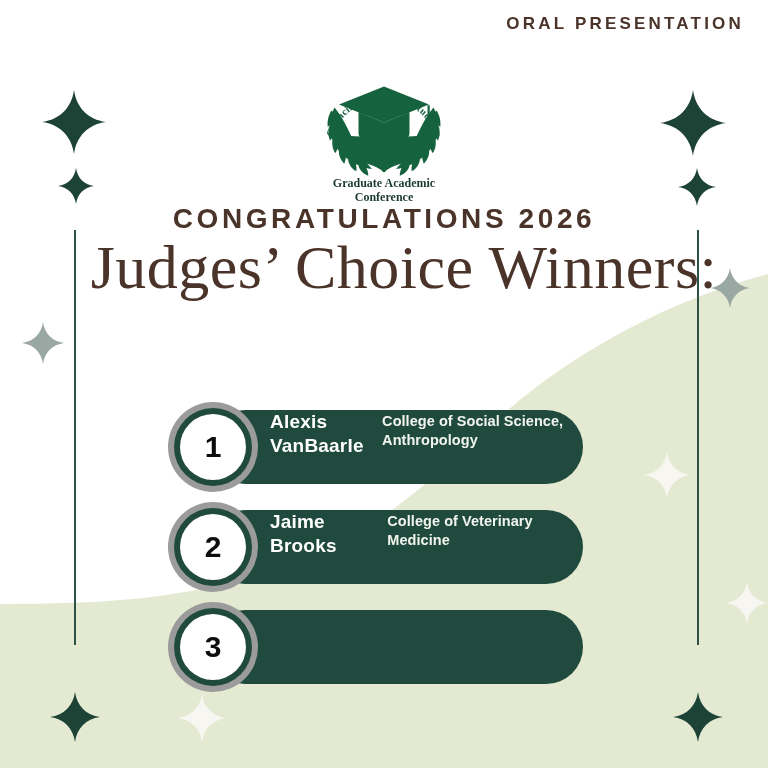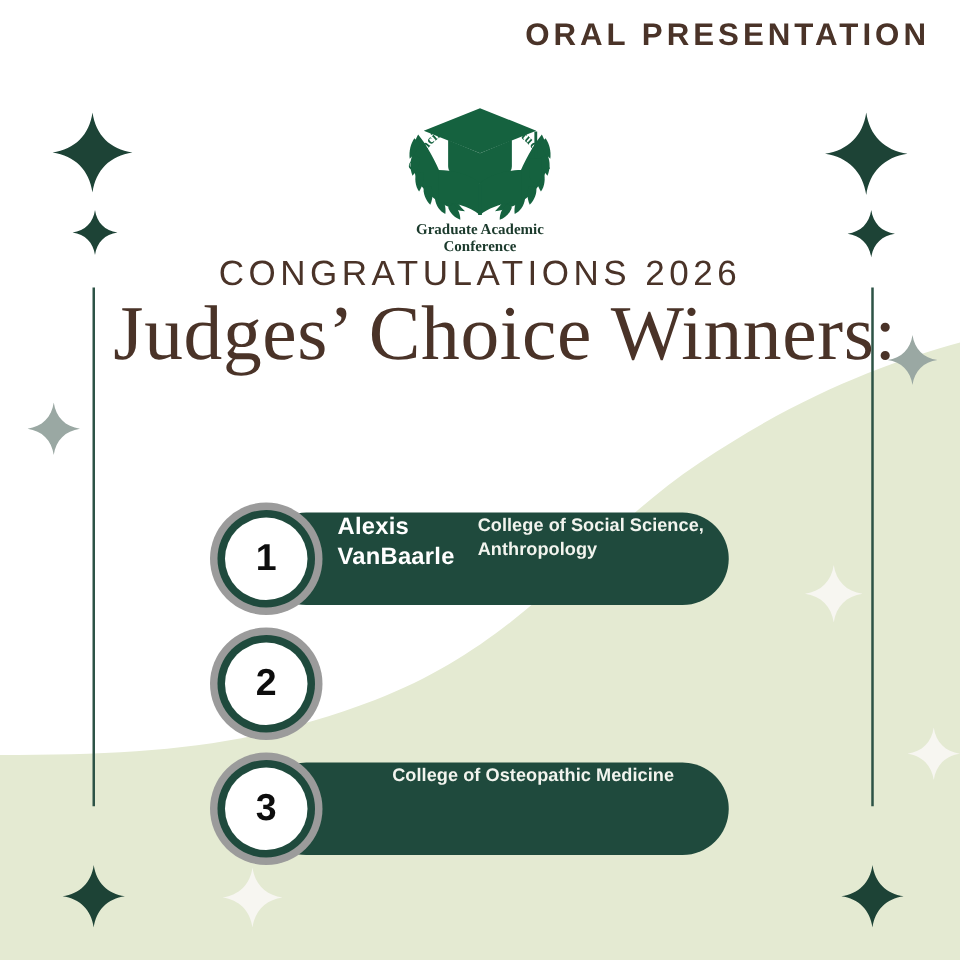--- a/index.html
+++ b/index.html
@@ -38,21 +38,21 @@
   
   .sparkle { position: absolute; z-index: 4; }
   .sparkle svg { display: block; width: 100%; height: 100%; }
 
   
   #header-kicker {
     position: absolute;
     top: 14px;
     right: 24px;
     z-index: 6;
-    font-size: 25px;
+    font-size: 17px;
     font-weight: bold;
     letter-spacing: 3.2px;
     color: #4a3328;
     font-family: "Liberation Sans", sans-serif;
     white-space: nowrap;
   }
 
   
   #logo {
     position: absolute;
@@ -67,21 +67,21 @@
 
   
   #congrats-line {
     position: absolute;
     top: 203px;
     left: 0;
     width: 768px;
     text-align: center;
     z-index: 6;
     font-size: 28px;
-    font-weight: normal;
+    font-weight: bold;
     letter-spacing: 3.6px;
     color: #4a3328;
     font-family: "Liberation Sans", sans-serif;
   }
   #main-title {
     position: absolute;
     top: 233px;
     left: 0;
     width: 768px;
     text-align: center;
@@ -313,31 +313,34 @@
         </div>
         <div class="winner-medal">
           <div class="winner-medal-inner">
             <div class="winner-medal-core">
               <span class="winner-rank">1</span>
             </div>
           </div>
         </div>
       </div>
       <div class="winner-row">
+        <div class="winner-pill">
+          <div class="winner-name">Jaime Brooks</div>
+          <div class="winner-college">College of Veterinary Medicine</div>
+        </div>
         <div class="winner-medal">
           <div class="winner-medal-inner">
             <div class="winner-medal-core">
               <span class="winner-rank">2</span>
             </div>
           </div>
         </div>
       </div>
       <div class="winner-row">
         <div class="winner-pill">
-          <div class="winner-college">College of Osteopathic Medicine</div>
         </div>
         <div class="winner-medal">
           <div class="winner-medal-inner">
             <div class="winner-medal-core">
               <span class="winner-rank">3</span>
             </div>
           </div>
         </div>
       </div>
     </div>

